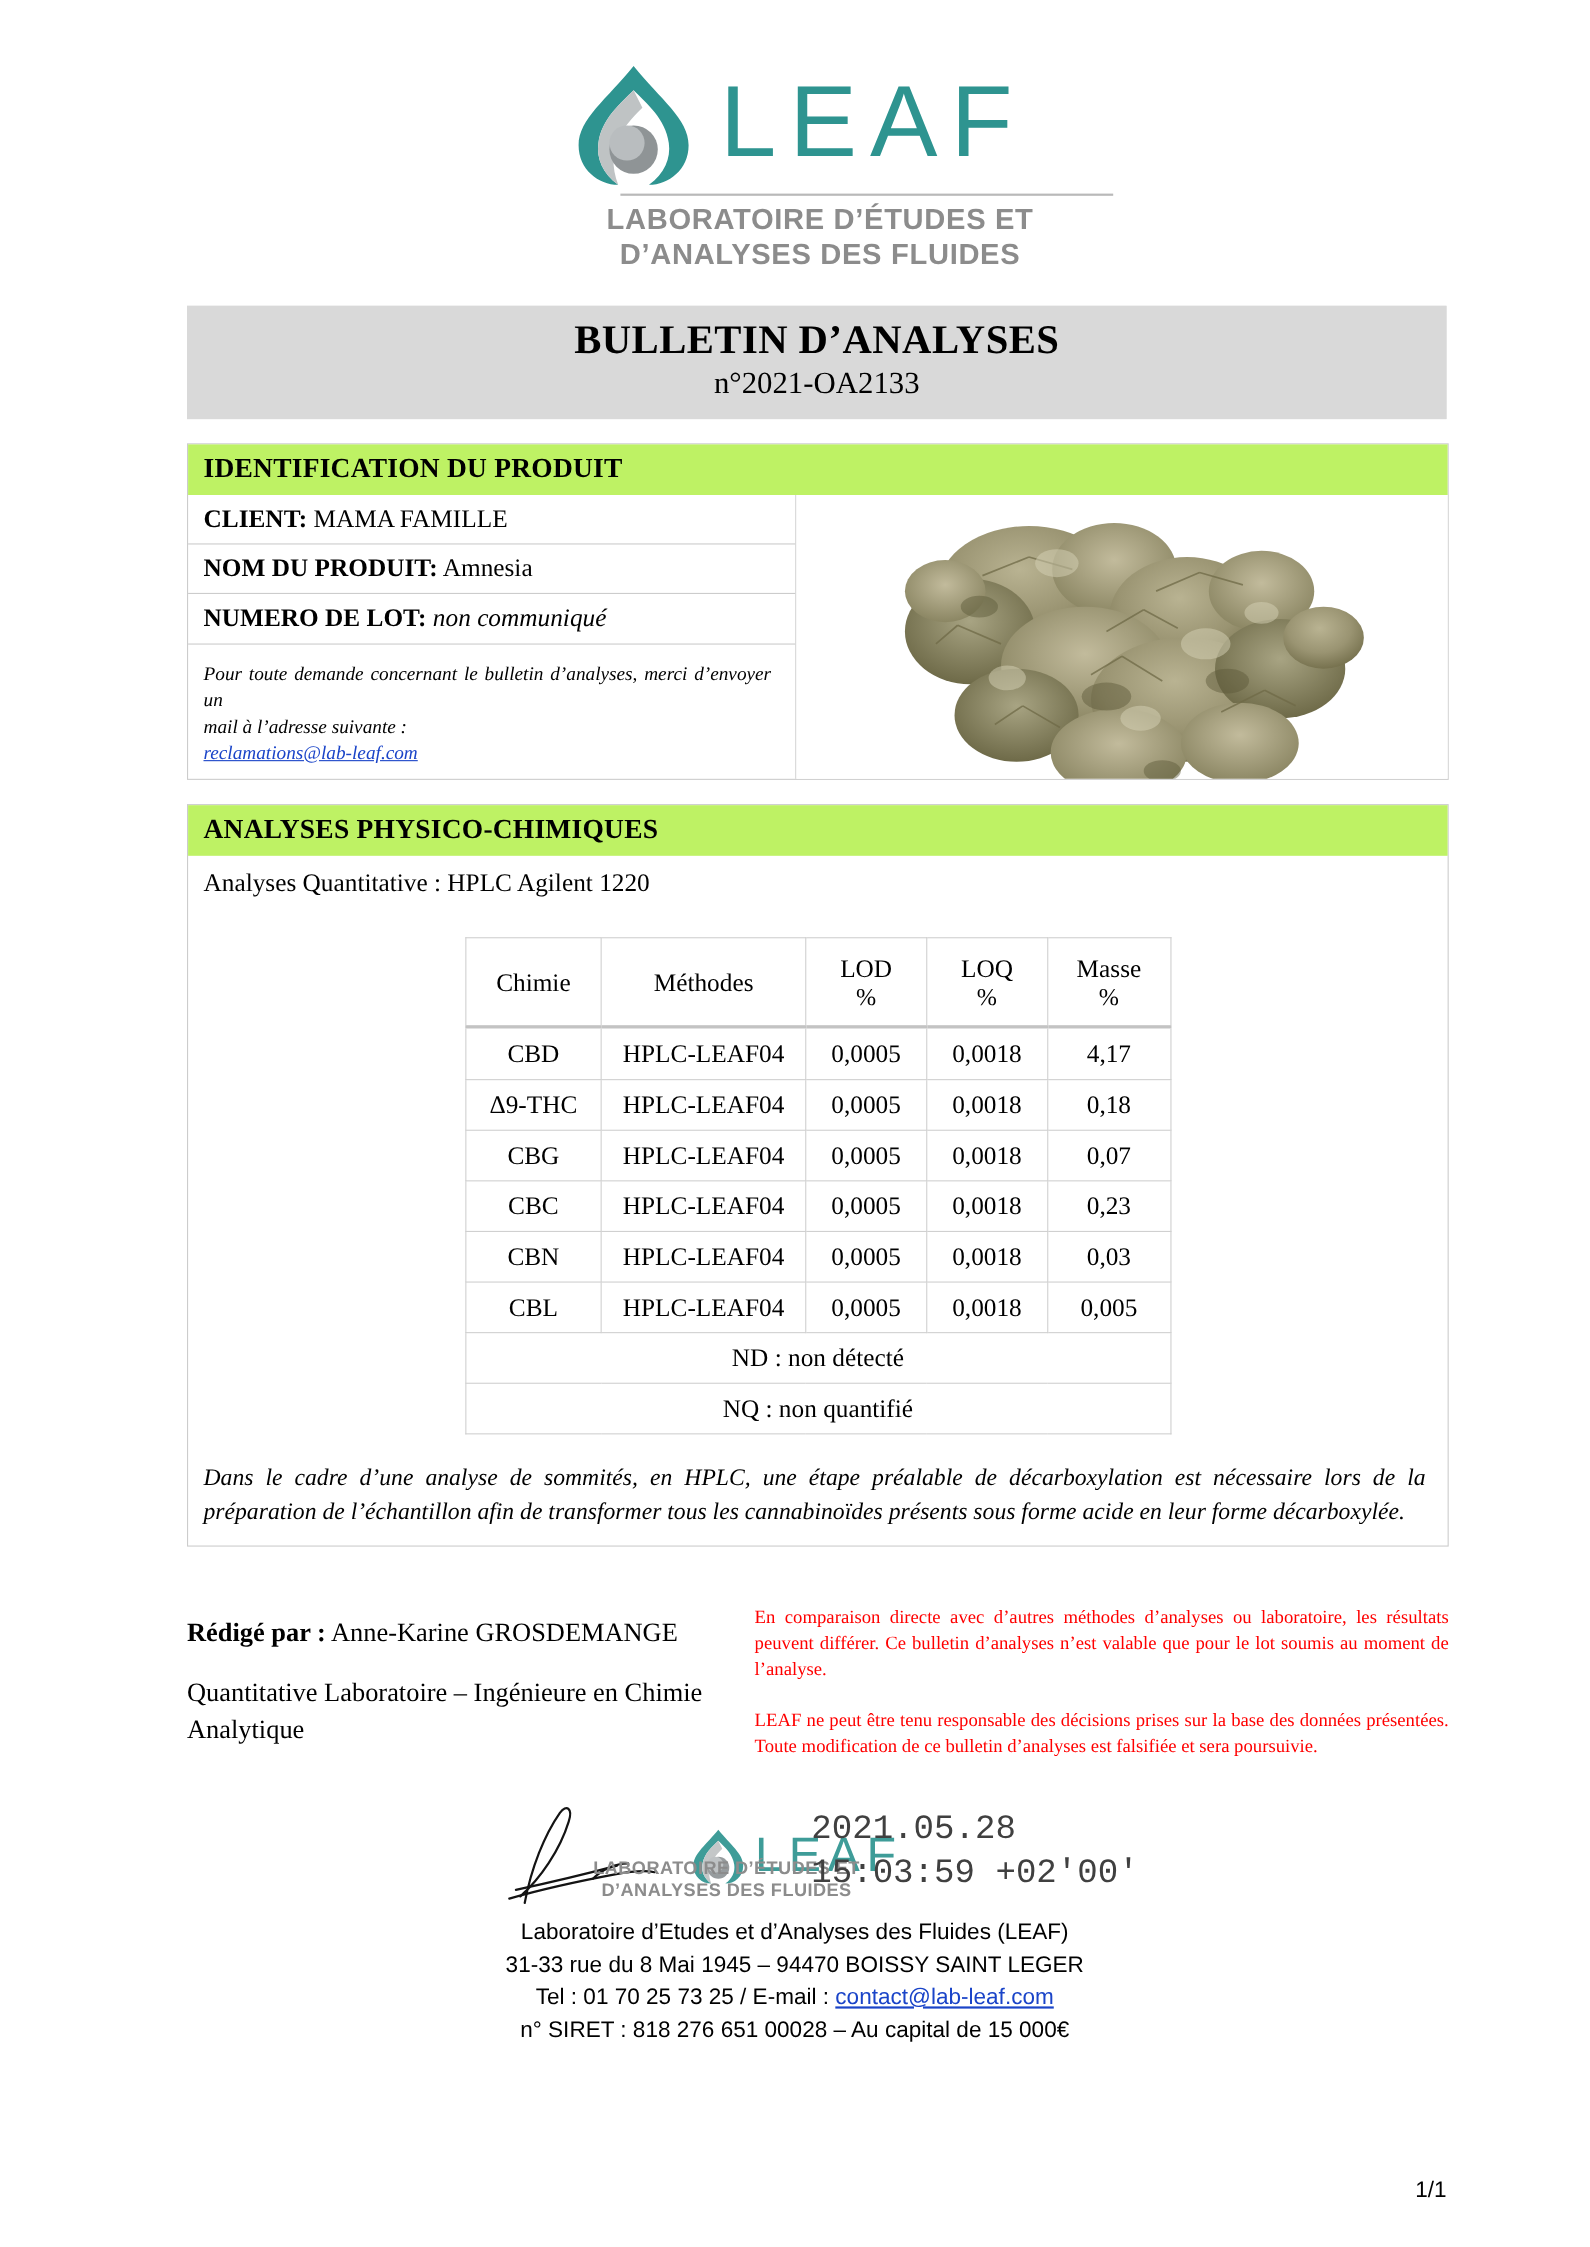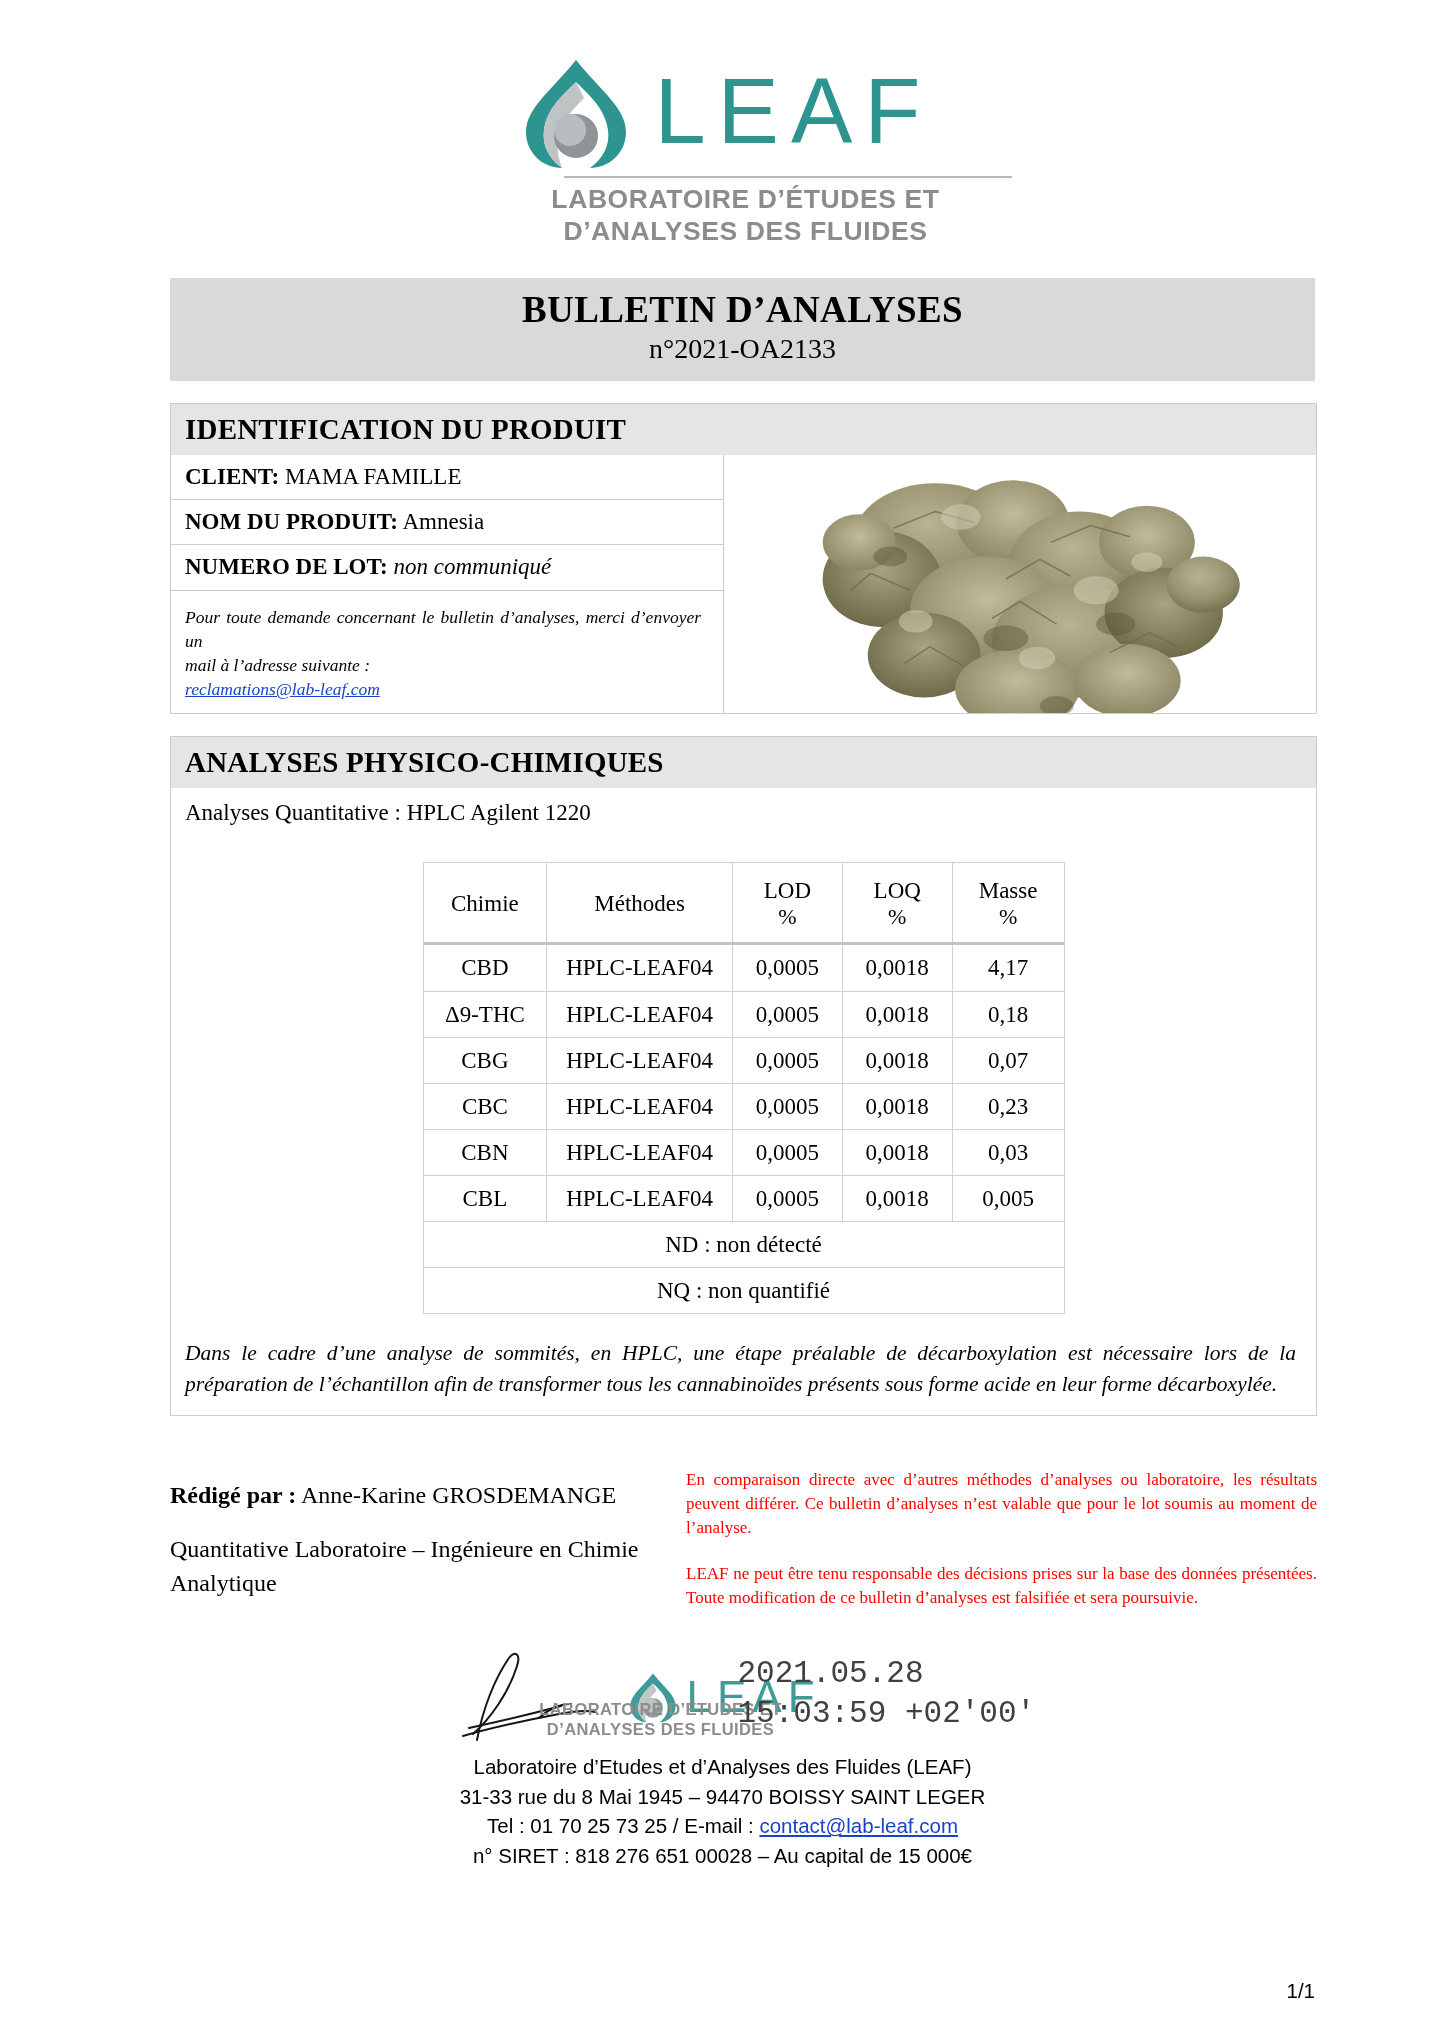--- a/index.html
+++ b/index.html
@@ -78,22 +78,22 @@
     line-height: 1.12;
   }
   .title-sub {
     font-size: 28px;
     line-height: 1.2;
     margin-top: 2px;
   }
 
   
   .section-head {
-    background: #e5e5e5;
-    font-size: 29px;
+    background: #bef264;
+    font-size: 25px;
     font-weight: bold;
     padding: 9px 0 9px 14px;
     letter-spacing: 0.2px;
   }
 
   
   .block {
     margin: 22px 128px 0 170px;
     border: 1px solid #cccccc;
   }

